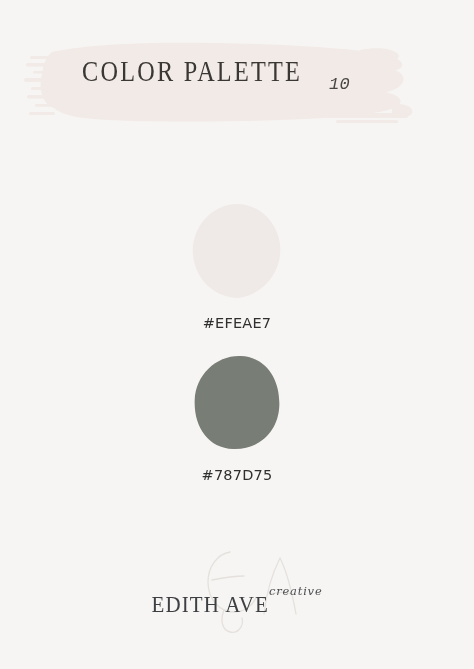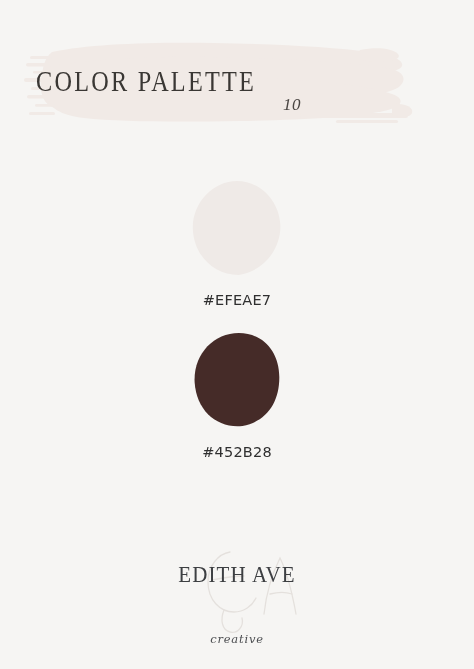--- a/index.html
+++ b/index.html
@@ -38,50 +38,50 @@
     width: 474px;
     height: 150px;
   }
   .title-wrap {
     position: absolute;
     left: 0;
     top: 60px;
     width: 474px;
     height: 48px;
     display: flex;
-    align-items: center;
-    padding-left: 36px;
+    align-items: flex-start;
+    padding-left: 82px;
     box-sizing: border-box;
   }
   .palette-title {
     font-family: "Liberation Serif", serif;
     font-size: 25px;
     letter-spacing: 2.3px;
     color: #3a3734;
     font-weight: 400;
     white-space: nowrap;
     transform: scaleY(1.18) scaleX(0.97);
     transform-origin: left bottom;
   }
   .palette-number {
-    font-family: Liberation Serif, serif;
+    font-family: Liberation Mono, monospace;
     font-size: 17px;
     font-style: italic;
     color: #4a4643;
     margin-left: 20px;
     position: relative;
-    top: 21px;
+    top: 15px;
     letter-spacing: 0.5px;
   }
 
   
   .grid {
     position: absolute;
     left: 0;
-    top: 178px;
+    top: 201px;
     width: 474px;
   }
   .row {
     display: flex;
     justify-content: center;
     gap: 48px;
     margin-bottom: 22px;
   }
   .swatch {
     width: 92px;
@@ -116,23 +116,22 @@
     left: 0;
     top: 536px;
     width: 474px;
     height: 110px;
   }
   .logo-stack {
     position: relative;
     width: 474px;
     height: 110px;
     display: flex;
-    flex-direction: column;
     align-items: center;
-    justify-content: space-between;
+    justify-content: center;
   }
   .watermark {
     position: absolute;
     left: 50%;
     top: 4px;
     transform: translateX(-46%);
     width: 150px;
     height: 100px;
     opacity: 0.30;
     pointer-events: none;
@@ -219,30 +218,30 @@
         <div class="hex-label">#EFEAE7</div>
       </div>
 
 
 
     </div>
 
     <div class="row">
 
 
+
       <div class="swatch">
         <div class="blob-holder">
           <svg class="blob" viewBox="0 0 100 106">
-            <path d="M52,2 C78,2 96,22 96,50 C96,78 82,98 56,103
-                     C28,106 6,86 4,56 C2,26 24,2 52,2 Z" fill="#452B28"></path>
+            <path d="M54,2 C82,3 97,28 96,56 C95,84 74,104 46,103
+                     C18,102 3,78 4,50 C5,22 28,1 54,2 Z" fill="#787D75"></path>
           </svg>
         </div>
-        <div class="hex-label">#452B28</div>
+        <div class="hex-label">#787D75</div>
       </div>
-
 
     </div>
   </div>
 
   <div class="footer">
     <div class="logo-stack">
 
       <svg class="watermark" viewBox="0 0 150 100">
         <g fill="none" stroke="#bdb3ab" stroke-width="1.3" stroke-linecap="round">
           <path d="M62,12 C50,14 40,26 40,42 C40,60 52,72 66,72

